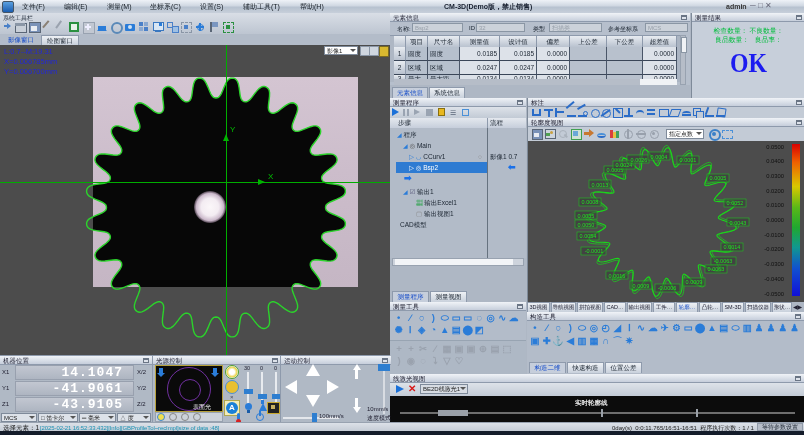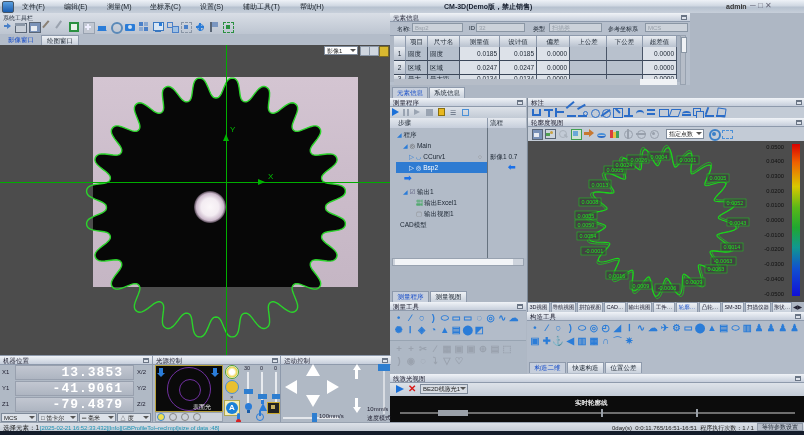--- a/index.html
+++ b/index.html
@@ -140,20 +140,21 @@
 <circle cx="210" cy="162" r="16" fill="url(#hole)"></circle>
 </g>
 <path d="M325.5 162.5L325.7 163.7L326.2 165.0L327.4 166.3L329.4 167.6L332.5 169.0L336.4 170.6L340.1 172.3L342.8 173.9L344.4 175.5L345.2 177.1L345.4 178.6L345.3 180.0L344.8 181.4L343.8 182.7L342.2 183.9L339.5 184.9L335.8 185.6L331.6 186.2L327.9 186.7L325.2 187.4L323.5 188.3L322.5 189.3L321.9 190.4L321.6 191.7L321.7 193.0L322.3 194.4L323.6 196.1L325.9 198.2L329.1 200.6L332.4 203.2L334.9 205.6L336.4 207.7L337.0 209.5L337.0 211.0L336.6 212.4L335.8 213.7L334.7 214.8L333.1 215.7L330.6 216.1L327.1 216.0L322.9 215.5L318.9 215.0L315.8 214.8L313.7 215.1L312.3 215.7L311.3 216.6L310.6 217.6L310.3 218.8L310.3 220.3L310.8 222.1L312.2 224.5L314.5 227.5L317.1 230.9L319.2 234.0L320.4 236.6L320.7 238.6L320.5 240.2L319.8 241.5L318.9 242.7L317.6 243.6L316.0 244.1L313.7 244.1L310.6 243.3L306.9 241.9L303.0 240.3L299.8 239.1L297.4 238.6L295.7 238.7L294.4 239.2L293.4 239.9L292.7 240.9L292.2 242.2L292.1 243.9L292.6 246.3L293.8 249.5L295.4 253.4L296.8 257.1L297.6 260.2L297.6 262.5L297.1 264.1L296.2 265.4L295.0 266.3L293.7 267.0L292.1 267.2L290.1 266.9L287.5 265.7L284.4 263.6L281.0 261.0L278.0 258.7L275.6 257.3L273.8 256.8L272.3 256.8L271.1 257.1L270.1 257.8L269.2 258.8L268.6 260.2L268.3 262.3L268.5 265.4L269.0 269.4L269.5 273.6L269.6 277.1L269.2 279.6L268.3 281.2L267.2 282.3L265.9 283.1L264.5 283.5L263.0 283.5L261.2 282.9L259.1 281.4L256.7 278.9L254.1 275.6L251.7 272.4L249.6 270.1L247.9 268.8L246.5 268.2L245.2 268.1L243.9 268.4L242.8 269.0L241.8 270.0L240.9 271.7L240.2 274.4L239.7 278.1L239.1 282.3L238.4 286.0L237.4 288.7L236.2 290.3L234.9 291.3L233.5 291.8L232.1 291.9L230.6 291.7L229.0 290.9L227.4 289.3L225.8 286.6L224.1 282.9L222.5 279.0L221.1 275.9L219.8 273.9L218.5 272.7L217.2 272.2L216.0 272.0L214.8 272.2L213.5 272.7L212.2 273.9L210.9 275.9L209.5 279.0L207.9 282.9L206.2 286.6L204.6 289.3L203.0 290.9L201.4 291.7L199.9 291.9L198.5 291.8L197.1 291.3L195.8 290.3L194.6 288.7L193.6 286.0L192.9 282.3L192.3 278.1L191.8 274.4L191.1 271.7L190.2 270.0L189.2 269.0L188.1 268.4L186.8 268.1L185.5 268.2L184.1 268.8L182.4 270.1L180.3 272.4L177.9 275.6L175.3 278.9L172.9 281.4L170.8 282.9L169.0 283.5L167.5 283.5L166.1 283.1L164.8 282.3L163.7 281.2L162.8 279.6L162.4 277.1L162.5 273.6L163.0 269.4L163.5 265.4L163.7 262.3L163.4 260.2L162.8 258.8L161.9 257.8L160.9 257.1L159.7 256.8L158.2 256.8L156.4 257.3L154.0 258.7L151.0 261.0L147.6 263.6L144.5 265.7L141.9 266.9L139.9 267.2L138.3 267.0L137.0 266.3L135.8 265.4L134.9 264.1L134.4 262.5L134.4 260.2L135.2 257.1L136.6 253.4L138.2 249.5L139.4 246.3L139.9 243.9L139.8 242.2L139.3 240.9L138.6 239.9L137.6 239.2L136.3 238.7L134.6 238.6L132.2 239.1L129.0 240.3L125.1 241.9L121.4 243.3L118.3 244.1L116.0 244.1L114.4 243.6L113.1 242.7L112.2 241.5L111.5 240.2L111.3 238.6L111.6 236.6L112.8 234.0L114.9 230.9L117.5 227.5L119.8 224.5L121.2 222.1L121.7 220.3L121.7 218.8L121.4 217.6L120.7 216.6L119.7 215.7L118.3 215.1L116.2 214.8L113.1 215.0L109.1 215.5L104.9 216.0L101.4 216.1L98.9 215.7L97.3 214.8L96.2 213.7L95.4 212.4L95.0 211.0L95.0 209.5L95.6 207.7L97.1 205.6L99.6 203.2L102.9 200.6L106.1 198.2L108.4 196.1L109.7 194.4L110.3 193.0L110.4 191.7L110.1 190.4L109.5 189.3L108.5 188.3L106.8 187.4L104.1 186.7L100.4 186.2L96.2 185.6L92.5 184.9L89.8 183.9L88.2 182.7L87.2 181.4L86.7 180.0L86.6 178.6L86.8 177.1L87.6 175.5L89.2 173.9L91.9 172.3L95.6 170.6L99.5 169.0L102.6 167.6L104.6 166.3L105.8 165.0L106.3 163.7L106.5 162.5L106.3 161.3L105.8 160.0L104.6 158.7L102.6 157.4L99.5 156.0L95.6 154.4L91.9 152.7L89.2 151.1L87.6 149.5L86.8 147.9L86.6 146.4L86.7 145.0L87.2 143.6L88.2 142.3L89.8 141.1L92.5 140.1L96.2 139.4L100.4 138.8L104.1 138.3L106.8 137.6L108.5 136.7L109.5 135.7L110.1 134.6L110.4 133.3L110.3 132.0L109.7 130.6L108.4 128.9L106.1 126.8L102.9 124.4L99.6 121.8L97.1 119.4L95.6 117.3L95.0 115.5L95.0 114.0L95.4 112.6L96.2 111.3L97.3 110.2L98.9 109.3L101.4 108.9L104.9 109.0L109.1 109.5L113.1 110.0L116.2 110.2L118.3 109.9L119.7 109.3L120.7 108.4L121.4 107.4L121.7 106.2L121.7 104.7L121.2 102.9L119.8 100.5L117.5 97.5L114.9 94.1L112.8 91.0L111.6 88.4L111.3 86.4L111.5 84.8L112.2 83.5L113.1 82.3L114.4 81.4L116.0 80.9L118.3 80.9L121.4 81.7L125.1 83.1L129.0 84.7L132.2 85.9L134.6 86.4L136.3 86.3L137.6 85.8L138.6 85.1L139.3 84.1L139.8 82.8L139.9 81.1L139.4 78.7L138.2 75.5L136.6 71.6L135.2 67.9L134.4 64.8L134.4 62.5L134.9 60.9L135.8 59.6L137.0 58.7L138.3 58.0L139.9 57.8L141.9 58.1L144.5 59.3L147.6 61.4L151.0 64.0L154.0 66.3L156.4 67.7L158.2 68.2L159.7 68.2L160.9 67.9L161.9 67.2L162.8 66.2L163.4 64.8L163.7 62.7L163.5 59.6L163.0 55.6L162.5 51.4L162.4 47.9L162.8 45.4L163.7 43.8L164.8 42.7L166.1 41.9L167.5 41.5L169.0 41.5L170.8 42.1L172.9 43.6L175.3 46.1L177.9 49.4L180.3 52.6L182.4 54.9L184.1 56.2L185.5 56.8L186.8 56.9L188.1 56.6L189.2 56.0L190.2 55.0L191.1 53.3L191.8 50.6L192.3 46.9L192.9 42.7L193.6 39.0L194.6 36.3L195.8 34.7L197.1 33.7L198.5 33.2L199.9 33.1L201.4 33.3L203.0 34.1L204.6 35.7L206.2 38.4L207.9 42.1L209.5 46.0L210.9 49.1L212.2 51.1L213.5 52.3L214.8 52.8L216.0 53.0L217.2 52.8L218.5 52.3L219.8 51.1L221.1 49.1L222.5 46.0L224.1 42.1L225.8 38.4L227.4 35.7L229.0 34.1L230.6 33.3L232.1 33.1L233.5 33.2L234.9 33.7L236.2 34.7L237.4 36.3L238.4 39.0L239.1 42.7L239.7 46.9L240.2 50.6L240.9 53.3L241.8 55.0L242.8 56.0L243.9 56.6L245.2 56.9L246.5 56.8L247.9 56.2L249.6 54.9L251.7 52.6L254.1 49.4L256.7 46.1L259.1 43.6L261.2 42.1L263.0 41.5L264.5 41.5L265.9 41.9L267.2 42.7L268.3 43.8L269.2 45.4L269.6 47.9L269.5 51.4L269.0 55.6L268.5 59.6L268.3 62.7L268.6 64.8L269.2 66.2L270.1 67.2L271.1 67.9L272.3 68.2L273.8 68.2L275.6 67.7L278.0 66.3L281.0 64.0L284.4 61.4L287.5 59.3L290.1 58.1L292.1 57.8L293.7 58.0L295.0 58.7L296.2 59.6L297.1 60.9L297.6 62.5L297.6 64.8L296.8 67.9L295.4 71.6L293.8 75.5L292.6 78.7L292.1 81.1L292.2 82.8L292.7 84.1L293.4 85.1L294.4 85.8L295.7 86.3L297.4 86.4L299.8 85.9L303.0 84.7L306.9 83.1L310.6 81.7L313.7 80.9L316.0 80.9L317.6 81.4L318.9 82.3L319.8 83.5L320.5 84.8L320.7 86.4L320.4 88.4L319.2 91.0L317.1 94.1L314.5 97.5L312.2 100.5L310.8 102.9L310.3 104.7L310.3 106.2L310.6 107.4L311.3 108.4L312.3 109.3L313.7 109.9L315.8 110.2L318.9 110.0L322.9 109.5L327.1 109.0L330.6 108.9L333.1 109.3L334.7 110.2L335.8 111.3L336.6 112.6L337.0 114.0L337.0 115.5L336.4 117.3L334.9 119.4L332.4 121.8L329.1 124.4L325.9 126.8L323.6 128.9L322.3 130.6L321.7 132.0L321.6 133.3L321.9 134.6L322.5 135.7L323.5 136.7L325.2 137.6L327.9 138.3L331.6 138.8L335.8 139.4L339.5 140.1L342.2 141.1L343.8 142.3L344.8 143.6L345.3 145.0L345.4 146.4L345.2 147.9L344.4 149.5L342.8 151.1L340.1 152.7L336.4 154.4L332.5 156.0L329.4 157.4L327.4 158.7L326.2 160.0L325.7 161.3L325.5 162.5Z" fill="none" stroke="#2bd32b" stroke-width="1.4"></path>
 <line x1="0" y1="137.5" x2="390" y2="137.5" stroke="#00ae00" stroke-width="1"></line>
 <line x1="226.5" y1="0" x2="226.5" y2="310" stroke="#00ae00" stroke-width="1"></line>
 <path d="M258 134 L265 137 L258 140 Z" fill="#00b400"></path>
 <text x="268" y="134" font-size="8" fill="#00c000" font-family="Liberation Sans">X</text>
 <path d="M223 96 L226 89 L229 96 Z" fill="#00b400"></path>
 <text x="230" y="87" font-size="8" fill="#00c000" font-family="Liberation Sans">Y</text>
 </svg>
+  <div class="abs" style="left:4px;top:2px;font-size:7.5px;color:#2228d8;line-height:10px;">L:0.7--M:19.31<br>X=0.006785mm<br>Y=0.006700mm</div>
   <div class="combo" style="left:324px;top:1px;width:34px;height:9px;">影像1</div>
   <div class="abs" style="left:360px;top:1px;width:8px;height:8px;background:#cfd6df;border:1px solid #8a96a6;"></div>
   <div class="abs" style="left:369px;top:1px;width:8px;height:8px;background:#cfd6df;border:1px solid #8a96a6;"></div>
   <div class="abs" style="left:379px;top:1px;width:8px;height:9px;background:#d8b830;border:1px solid #7a6a20;border-radius:1px;"></div>
 </div>
 
 <div class="abs" style="left:390px;top:13px;width:414px;height:409px;background:#aeb7c4;border-left:1px solid #7e8a99;"></div>
 
 <div class="abs" style="left:390px;top:13px;width:300px;height:85px;background:#b6bfcc;">
   <div class="hdr" style="left:0;top:0;width:300px;">元素信息<div class="pin"></div></div>
@@ -211,20 +212,25 @@
       </div>
   <div class="abs" style="left:4px;top:66px;width:283px;height:6px;background:#b6bdc8;">
         <div class="abs" style="left:246px;top:0;width:37px;height:6px;background:#f0f2f5;"></div>
       </div>
 </div>
 <div class="abs" style="left:390px;top:85px;width:300px;height:13px;background:#aeb7c4;">
   <div class="tab" style="left:2px;top:2px;width:36px;height:11px;color:#1048c8;background:#c6cedb;">元素信息</div>
   <div class="tab" style="left:39px;top:2px;width:36px;height:11px;">系统信息</div>
 </div>
 
+<div class="abs" style="left:691px;top:13px;width:113px;height:85px;background:#c7cfda;border-left:1px solid #7e8a99;">
+  <div class="hdr" style="left:0;top:0;width:113px;">测量结果<div class="pin"></div></div>
+  <div class="abs" style="left:0;top:12.5px;width:113px;text-align:center;font-size:6.8px;color:#00bc3c;line-height:9.5px;">检查数量：&nbsp;不良数量：<br>良品数量：&nbsp;&nbsp;&nbsp;良品率：</div>
+  <div class="abs" style="left:0;top:36px;width:113px;text-align:center;font-family:'Liberation Serif',serif;font-size:28px;font-weight:bold;color:#1c1cf0;line-height:27px;transform:scaleX(0.85);">OK</div>
+</div>
 
 <div class="abs" style="left:390px;top:98px;width:136px;height:204px;background:#aeb8c5;">
   <div class="hdr" style="left:0;top:0;width:136px;">测量程序<div class="pin"></div></div>
   <div class="abs" style="left:0;top:9px;width:136px;height:11px;background:linear-gradient(#dde2e9,#c2cad5);border-bottom:1px solid #98a4b2;">
     <div class="abs" style="left:2px;top:1px;width:0;height:0;border-top:4.5px solid transparent;border-bottom:4.5px solid transparent;border-left:7px solid #1a70d8;"></div>
     <div class="abs" style="left:13px;top:2px;width:2px;height:7px;background:#9aa4b2;"></div>
         <div class="abs" style="left:17px;top:2px;width:2px;height:7px;background:#9aa4b2;"></div>
     <div class="abs" style="left:24px;top:2px;width:0;height:0;border-top:3.5px solid transparent;border-bottom:3.5px solid transparent;border-left:6px solid #9aa4b2;"></div>
     <div class="abs" style="left:36px;top:2px;width:7px;height:7px;background:#9aa4b2;"></div>
     <div class="abs" style="left:48px;top:1px;width:7px;height:8px;background:#e8b820;border:1px solid #8a7010;box-sizing:border-box;"></div>
@@ -624,27 +630,27 @@
     <div class="abs" style="left:306px;top:13px;width:2px;height:8px;background:#9aa0a8;"></div>
   </div>
 </div>
 
 <div class="abs" style="left:0;top:355px;width:390px;height:67px;background:#b0b9c5;border-top:1px solid #8e9aac;">
 
   <div class="abs" style="left:0;top:0;width:152px;height:67px;">
     <div class="hdr" style="left:0;top:0;width:152px;">机器位置<div class="pin"></div></div>
     <div id="dro">
           <div class="abs" style="left:2px;top:13px;font-size:6px;color:#223;">X1</div>
-          <div class="abs" style="left:15px;top:9px;width:119px;height:15px;background:linear-gradient(#c2c7d1,#aeb5c1);border:1px solid #98a0ae;box-sizing:border-box;color:#fff;font-family:'Liberation Mono',monospace;font-weight:bold;font-size:13px;line-height:14px;text-align:right;padding-right:10px;letter-spacing:1px;">13.3853</div>
+          <div class="abs" style="left:15px;top:9px;width:119px;height:15px;background:linear-gradient(#c2c7d1,#aeb5c1);border:1px solid #98a0ae;box-sizing:border-box;color:#fff;font-family:'Liberation Mono',monospace;font-weight:bold;font-size:13px;line-height:14px;text-align:right;padding-right:10px;letter-spacing:1px;">14.1047</div>
           <div class="abs" style="left:137px;top:13px;font-size:6px;color:#223;">X/2</div>
           <div class="abs" style="left:2px;top:29px;font-size:6px;color:#223;">Y1</div>
           <div class="abs" style="left:15px;top:25px;width:119px;height:15px;background:linear-gradient(#c2c7d1,#aeb5c1);border:1px solid #98a0ae;box-sizing:border-box;color:#fff;font-family:'Liberation Mono',monospace;font-weight:bold;font-size:13px;line-height:14px;text-align:right;padding-right:10px;letter-spacing:1px;">-41.9061</div>
           <div class="abs" style="left:137px;top:29px;font-size:6px;color:#223;">Y/2</div>
           <div class="abs" style="left:2px;top:45px;font-size:6px;color:#223;">Z1</div>
-          <div class="abs" style="left:15px;top:41px;width:119px;height:15px;background:linear-gradient(#c2c7d1,#aeb5c1);border:1px solid #98a0ae;box-sizing:border-box;color:#fff;font-family:'Liberation Mono',monospace;font-weight:bold;font-size:13px;line-height:14px;text-align:right;padding-right:10px;letter-spacing:1px;">-79.4879</div>
+          <div class="abs" style="left:15px;top:41px;width:119px;height:15px;background:linear-gradient(#c2c7d1,#aeb5c1);border:1px solid #98a0ae;box-sizing:border-box;color:#fff;font-family:'Liberation Mono',monospace;font-weight:bold;font-size:13px;line-height:14px;text-align:right;padding-right:10px;letter-spacing:1px;">-43.9105</div>
           <div class="abs" style="left:137px;top:45px;font-size:6px;color:#223;">Z/2</div>
         </div>
     <div class="combo" style="left:1px;top:57px;width:36px;height:9px;background:#dde2e9;">MCS</div>
     <div class="combo" style="left:38px;top:57px;width:40px;height:9px;background:#dde2e9;">□ 笛卡尔</div>
     <div class="combo" style="left:79px;top:57px;width:37px;height:9px;background:#dde2e9;">═ 毫米</div>
     <div class="combo" style="left:117px;top:57px;width:34px;height:9px;background:#dde2e9;">△ 度</div>
   </div>
 
   <div class="abs" style="left:152px;top:0;width:128px;height:67px;border-left:1px solid #8e9aac;">
     <div class="hdr" style="left:0;top:0;width:128px;">光源控制<div class="pin"></div></div>

